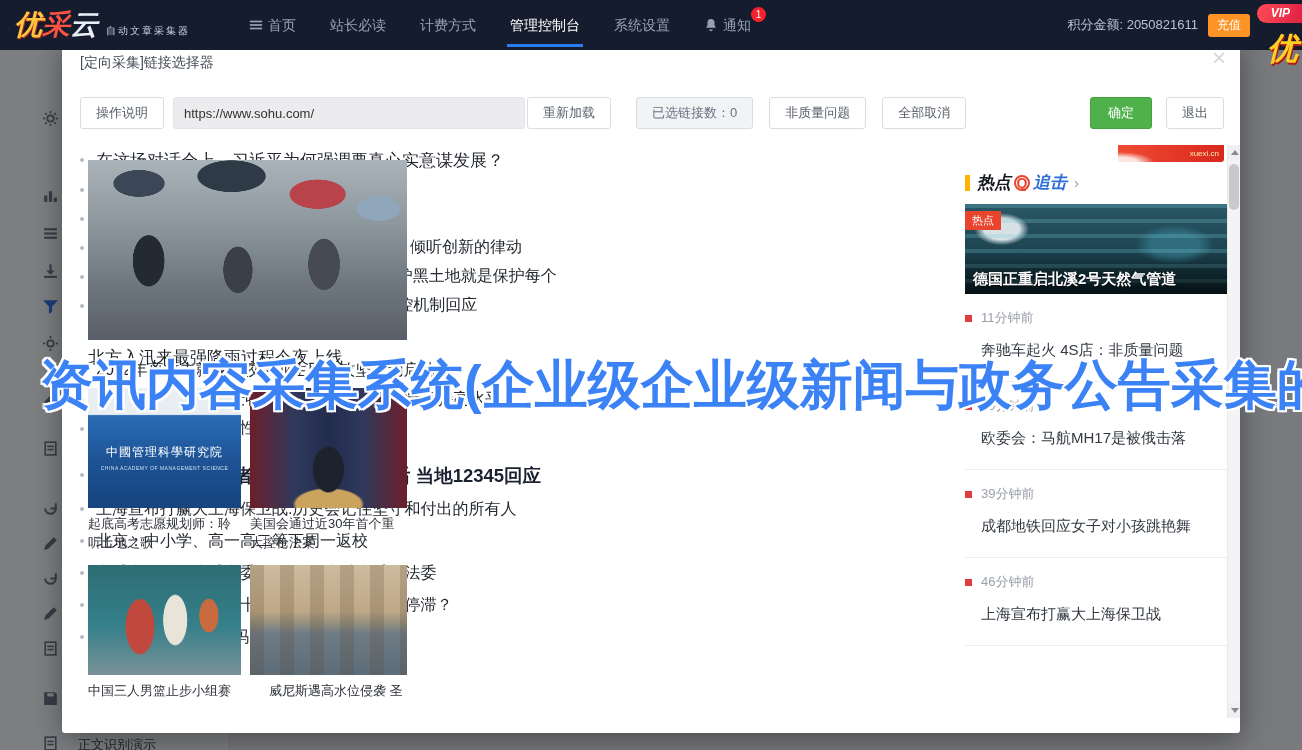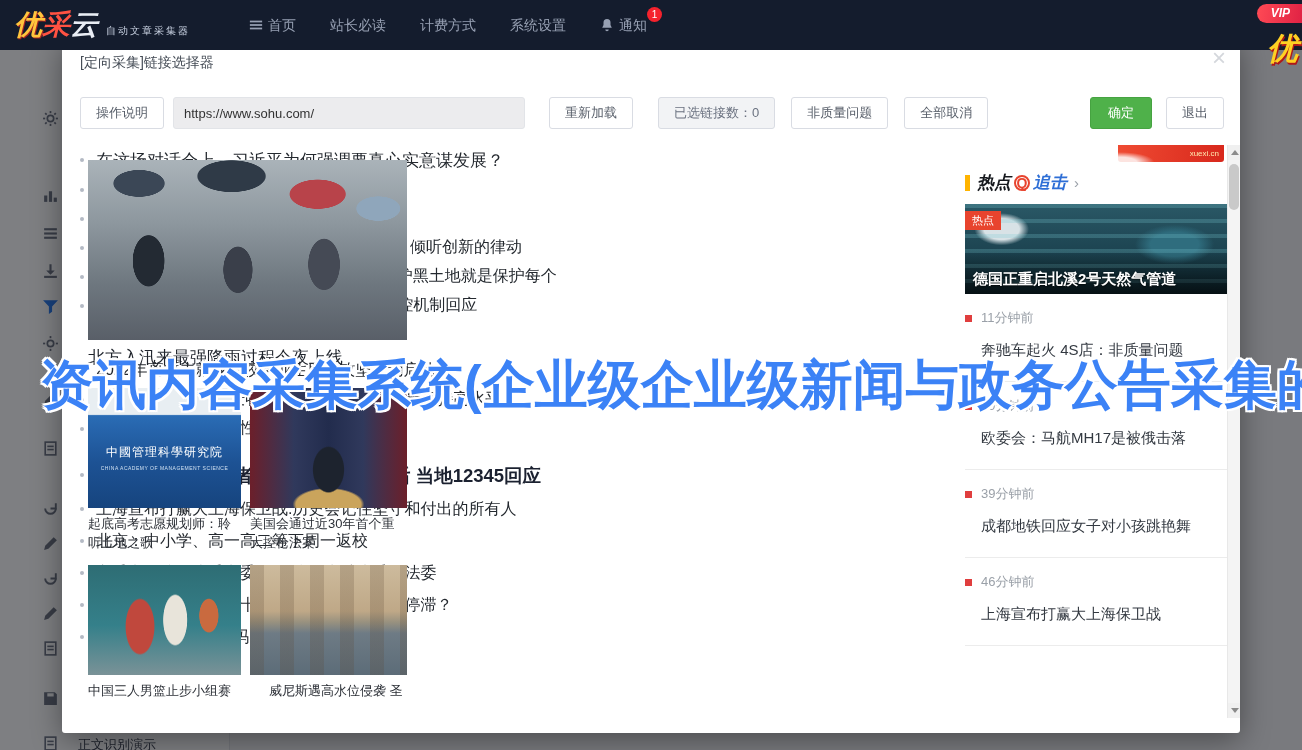--- a/index.html
+++ b/index.html
@@ -36,21 +36,21 @@
 
   
   .modal { position:absolute; left:62px; top:40px; width:1178px; height:693px; background:#fff; border-radius:3px; box-shadow:0 6px 30px rgba(0,0,0,.4); z-index:20; }
   .modal-header { height:42px; padding:13px 18px 0; position:relative; }
   .modal-title { font-size:14px; color:#454c56; }
   .modal-close { position:absolute; top:6px; right:14px; font-size:24px; color:#d4d7dc; cursor:pointer; line-height:24px; }
   .toolbar { display:flex; align-items:center; margin:15px 16px 0 18px; }
   .btn { height:32px; line-height:30px; padding:0 15px; border:1px solid #d9dce3; border-radius:3px; background:#fff; font-size:13px; color:#565d68; cursor:pointer; font-family:inherit; white-space:nowrap; }
   .btn-count { background:#f2f3f5; color:#6b7280; margin-left:25px; cursor:default; }
   .btn-green { background:#4fb14a; border-color:#46a341; color:#fff; padding:0 17px; }
-  .ml9 { margin-left:24px; } .ml16 { margin-left:16px; } .ml14 { margin-left:14px; }
+  .ml9 { margin-left:2px; } .ml16 { margin-left:16px; } .ml14 { margin-left:14px; }
   .spacer { flex:1; }
   .url-input { width:352px; height:32px; margin-left:9px; border:1px solid #e2e4e8; background:#ececee; border-radius:3px; padding:0 10px; font-size:13px; color:#333; font-family:inherit; }
 
   
   .content { position:absolute; left:18px; top:105px; width:1160px; height:573px; background:#fff; overflow:hidden; }
   .content > div { position:absolute; }
 
   .banner { left:1038px; top:0; width:106px; height:17px; border-radius:0 0 3px 3px;
     background: radial-gradient(55px 16px at 2% 100%, rgba(255,255,255,.85) 30%, transparent 62%), linear-gradient(95deg,#ef4b33,#d8281c);
     color:#ffe9b0; font-size:8px; line-height:17px; text-align:right; padding-right:5px; cursor:pointer; }
@@ -151,31 +151,38 @@
           </g>
         </svg>
       <span>首页</span>
     </div>
     <div class="nav-item">
         <span>站长必读</span>
       </div>
     <div class="nav-item">
         <span>计费方式</span>
       </div>
+    <div class="nav-item active">
+        <span>管理控制台</span>
+      </div>
     <div class="nav-item">
         <span>系统设置</span>
       </div>
     <div class="nav-item">
       <svg viewBox="0 0 16 16">
           <path fill="#97a0b3" d="M8 1a4 4 0 00-4 4v3L2.5 11h11L12 8V5a4 4 0 00-4-4zm0 14a2 2 0 002-2H6a2 2 0 002 2z"></path>
         </svg>
       <span>通知</span>
       <span class="badge">1</span>
     </div>
   </nav>
+  <div class="top-right">
+    <span class="points">积分金额: 2050821611</span>
+    <span class="recharge">充值</span>
+  </div>
   <div class="vip">VIP</div>
 </div>
 <div class="float-logo">优</div>
 
 <div class="appbg"></div>
 <div class="sidebar">
   <div class="si" style="top:60px">
       <svg viewBox="0 0 16 16">
         <circle cx="8" cy="8" r="3" fill="none" stroke="currentColor" stroke-width="1.6"></circle>
         <g stroke="currentColor" stroke-width="1.6">

